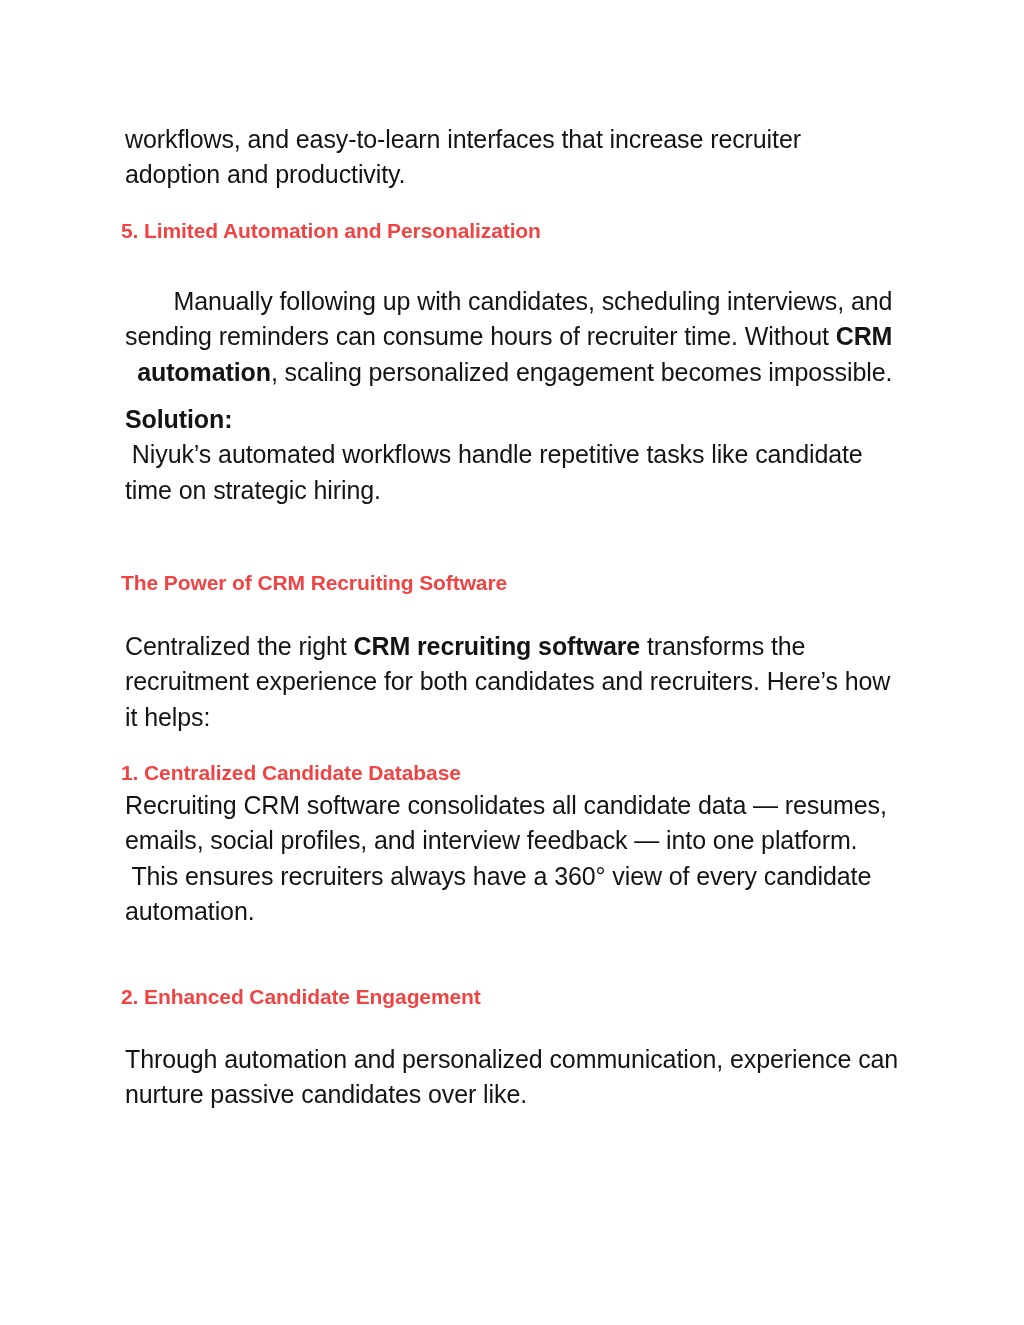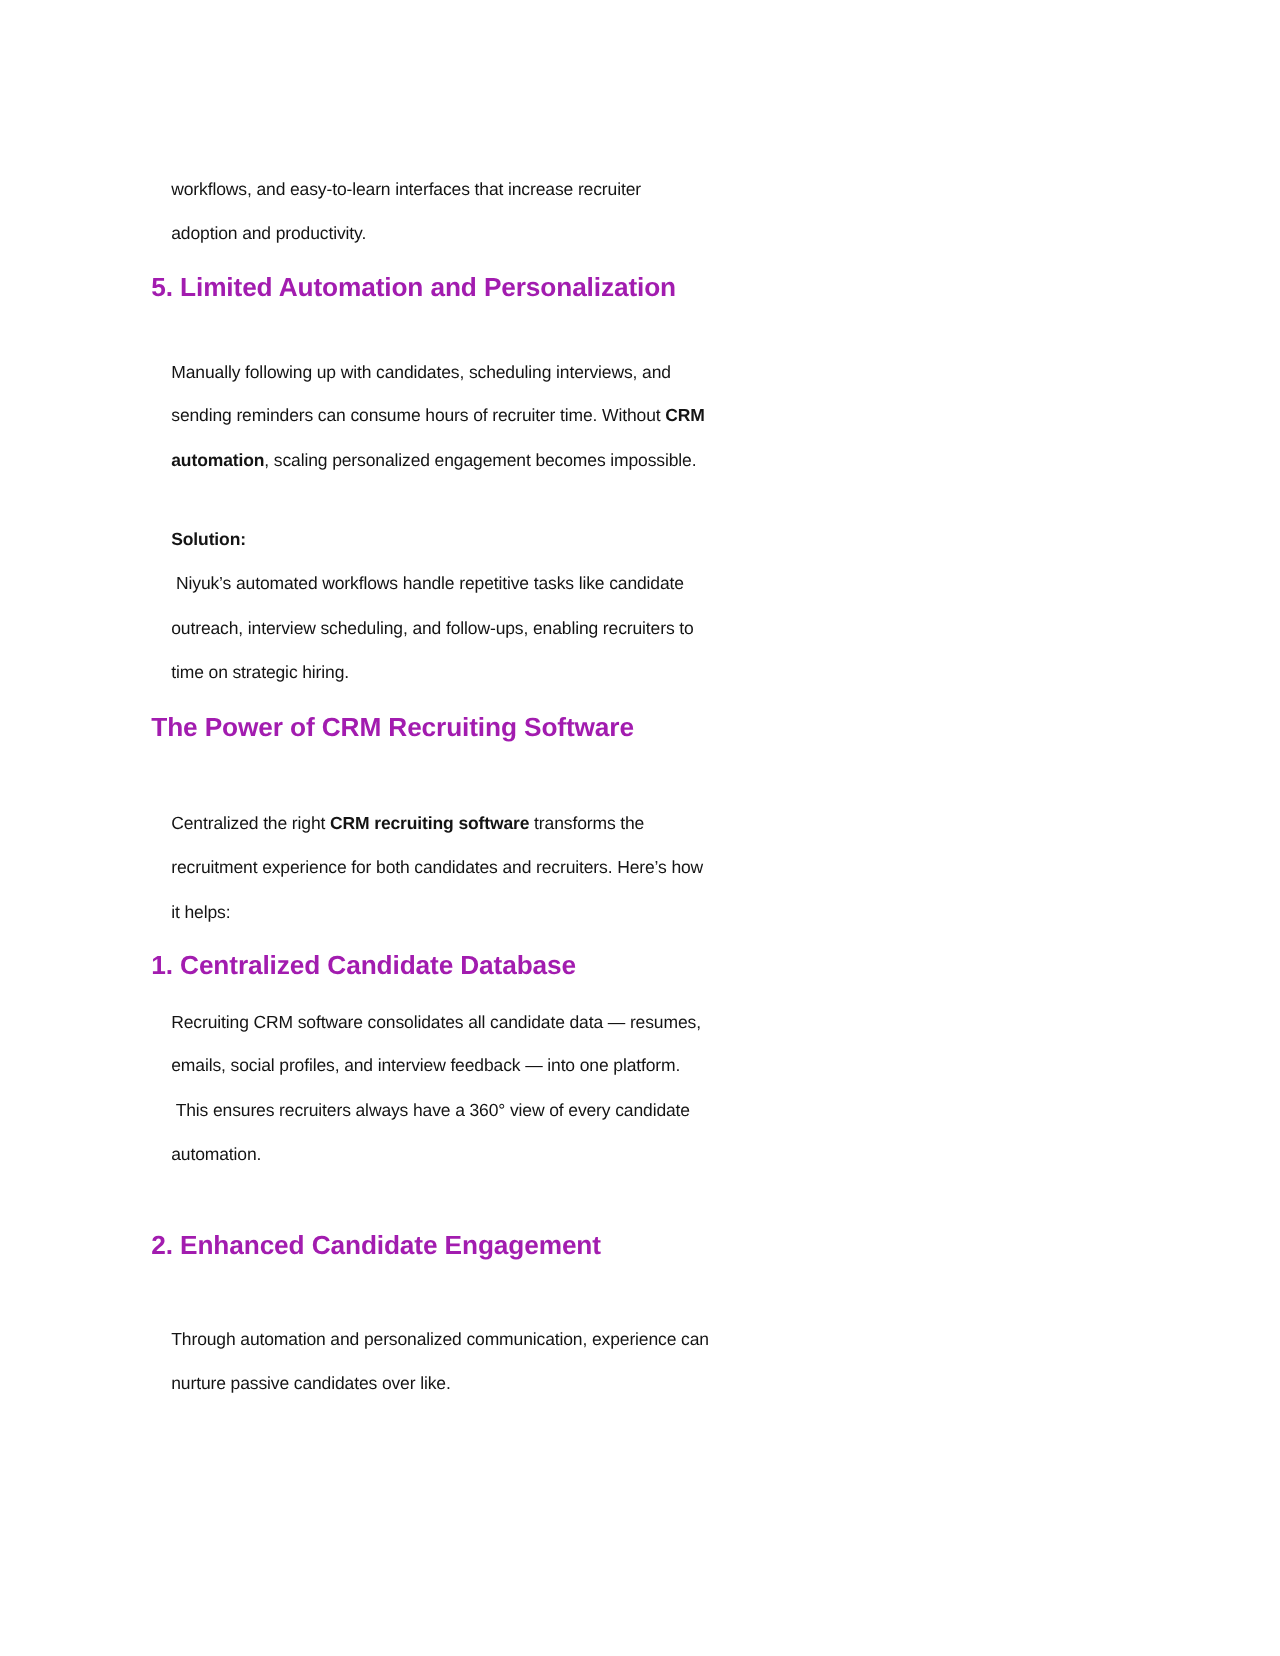--- a/index.html
+++ b/index.html
@@ -1,45 +1,44 @@
 <!DOCTYPE html>
 <html><head>
   <meta charset="utf-8">
   <style>
     html, body { margin: 0; padding: 0; background: #ffffff; }
     body { width: 1024px; height: 1325px; position: relative; overflow: hidden; }
     .page { position: absolute; left: 121px; top: 0; width: 780px; color: #141414;
       font-family: "Liberation Sans", sans-serif; }
-    .p { position: absolute; left: 0; font-size: 14px; line-height: 35.3px; margin: 16px; white-space: nowrap; letter-spacing: -0.1px; }
+    .p { position: absolute; left: 0; font-size: 25px; line-height: 35.3px; margin: 4px; white-space: nowrap; letter-spacing: -0.1px; }
     .p .line { display: block; }
-    .h { position: absolute; left: 0; margin: 0; font-size: 21px; font-weight: bold; color: #a21caf; line-height: 30px; white-space: nowrap; letter-spacing: -0.1px; }
+    .h { position: absolute; left: 0; margin: 0; font-size: 21px; font-weight: bold; color: #ef4444; line-height: 30px; white-space: nowrap; letter-spacing: -0.1px; }
     b { font-weight: bold; }
   </style>
 </head>
 <body>
 
 <div class="page">
 
   <p class="p" style="top:118px;">
     <span class="line">workflows, and easy-to-learn interfaces that increase recruiter</span>
     <span class="line">adoption and productivity.</span>
   </p>
 
   <h3 class="h" style="top:216px;">5. Limited Automation and Personalization</h3>
 
-  <p class="p" style="top:264px;">
+  <p class="p" style="top:280px;text-align:right;">
     <span class="line">Manually following up with candidates, scheduling interviews, and</span>
     <span class="line"><span>sending reminders can consume hours of recruiter time. Without </span><b>CRM</b></span>
     <span class="line"><b>automation</b><span>, scaling personalized engagement becomes impossible.</span></span>
   </p>
 
   <p class="p" style="top:398px;">
     <b class="line">Solution:</b>
     <span class="line" style="white-space:pre;"> Niyuk’s automated workflows handle repetitive tasks like candidate</span>
-    <span class="line">outreach, interview scheduling, and follow-ups, enabling recruiters to</span>
     <span class="line">time on strategic hiring.</span>
   </p>
 
   <h3 class="h" style="top:568px;">The Power of CRM Recruiting Software</h3>
 
   <p class="p" style="top:625px;">
     <span class="line"><span>Centralized the right </span><b>CRM recruiting software</b><span> transforms the</span></span>
     <span class="line">recruitment experience for both candidates and recruiters. Here’s how</span>
     <span class="line">it helps:</span>
   </p>

